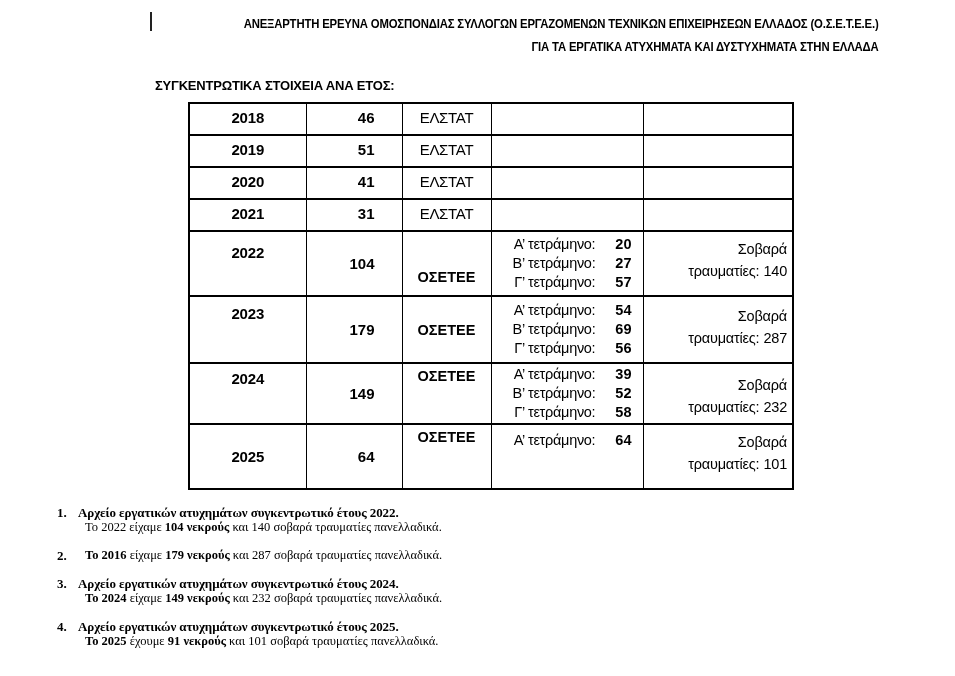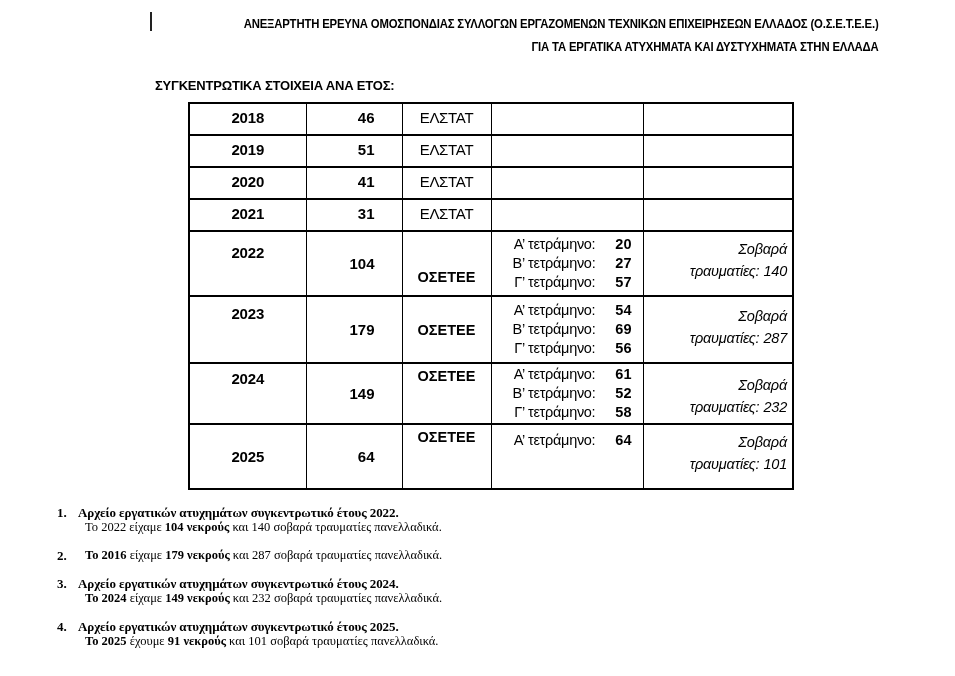--- a/index.html
+++ b/index.html
@@ -23,21 +23,21 @@
   .pt4{padding-top:4px!important;} .pt5{padding-top:5px!important;} .pt6{padding-top:6px!important;}
   .pt8{padding-top:8px!important;} .pt10{padding-top:10px!important;} .pt12{padding-top:12px!important;}
   .pb10{padding-bottom:10px!important;}
   .c-year{font-weight:700;font-size:15px;text-align:center;letter-spacing:-0.2px;}
   .c-deaths{font-weight:700;font-size:15px;text-align:right;padding-right:27px!important;}
   .c-source{font-size:15px;text-align:center;letter-spacing:-0.3px;}
   .c-source.src-bold{font-weight:700;font-size:14.5px;letter-spacing:0;}
   .c-quarters{font-size:14.5px;text-align:right;padding-right:11px!important;
               line-height:19px;letter-spacing:-0.3px;}
   .q-val{font-weight:700;margin-left:20px;letter-spacing:0;}
-  .c-injuries{font-style:italic;font-size:14.5px;text-align:right;padding-right:5px!important;
+  .c-injuries{font-size:14.5px;text-align:right;padding-right:5px!important;
               line-height:22px;letter-spacing:-0.2px;}
   .inj-val{margin-left:4px;}
 
   
   .notes{position:absolute;left:57px;top:505px;width:640px;font-family:"Liberation Serif",serif;}
   .note{display:flex;margin-bottom:13px;}
   .note-num{width:21px;font-weight:700;font-size:13px;line-height:15px;flex:0 0 21px;}
   .note-title{font-weight:700;font-size:13px;line-height:15px;letter-spacing:-0.1px;}
   .note-body{font-size:12.5px;line-height:15px;padding-left:7px;}
   .b{font-weight:700;}
@@ -122,21 +122,21 @@
           <div>Σοβαρά</div>
           <div><span>τραυματίες:</span><span class="inj-val">287</span></div>
         </td>
       </tr>
 
       <tr class="h61">
         <td class="c-year vt pt6">2024</td>
         <td class="c-deaths vm">149</td>
         <td class="c-source src-bold vt pt4">ΟΣΕΤΕΕ</td>
         <td class="c-quarters vm">
-          <div class="q-line"><span>Α’ τετράμηνο:</span><span class="q-val">61</span></div>
+          <div class="q-line"><span>Α’ τετράμηνο:</span><span class="q-val">39</span></div>
           <div class="q-line"><span>Β’ τετράμηνο:</span><span class="q-val">52</span></div>
           <div class="q-line"><span>Γ’ τετράμηνο:</span><span class="q-val">58</span></div>
         </td>
         <td class="c-injuries vt pt10">
           <div>Σοβαρά</div>
           <div><span>τραυματίες:</span><span class="inj-val">232</span></div>
         </td>
       </tr>
 
       <tr class="h65">

